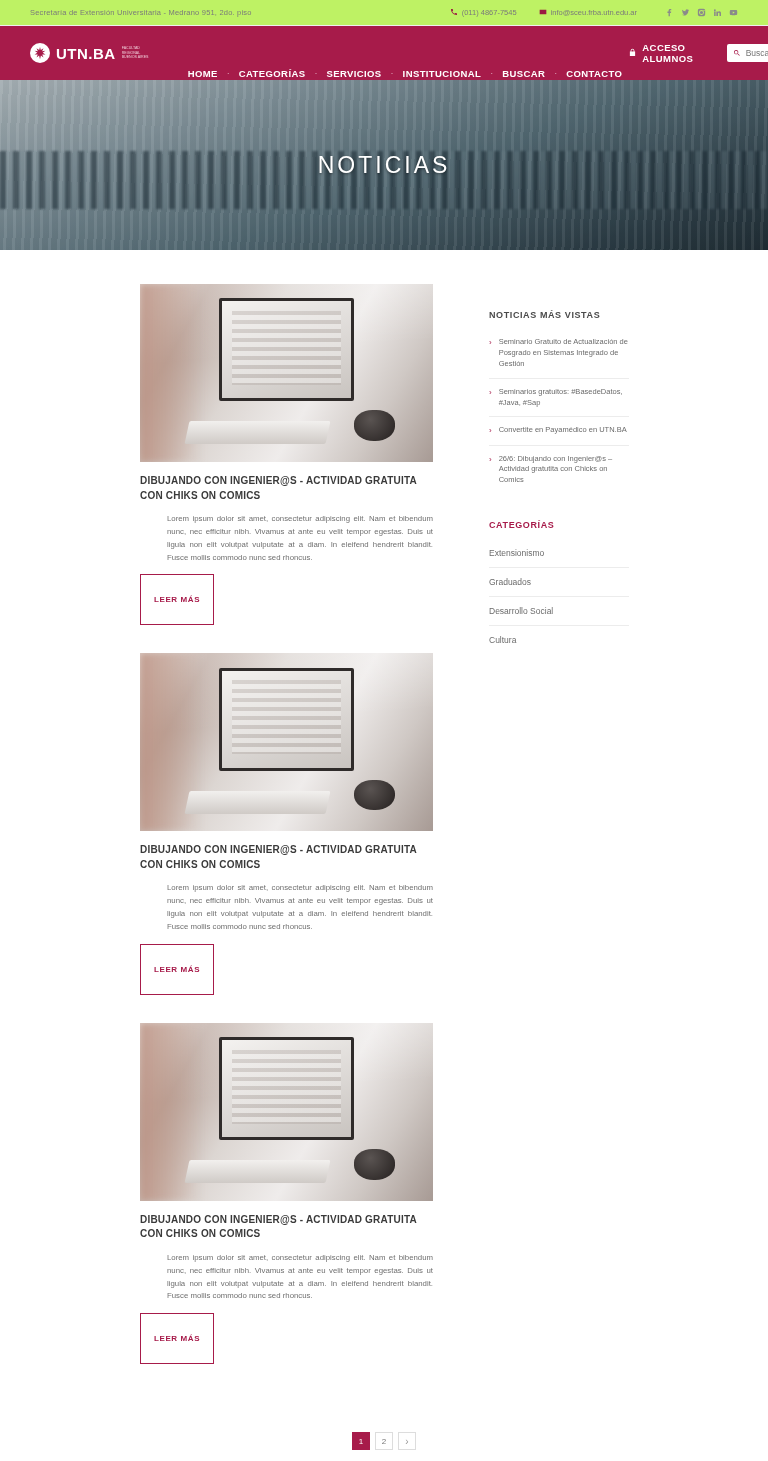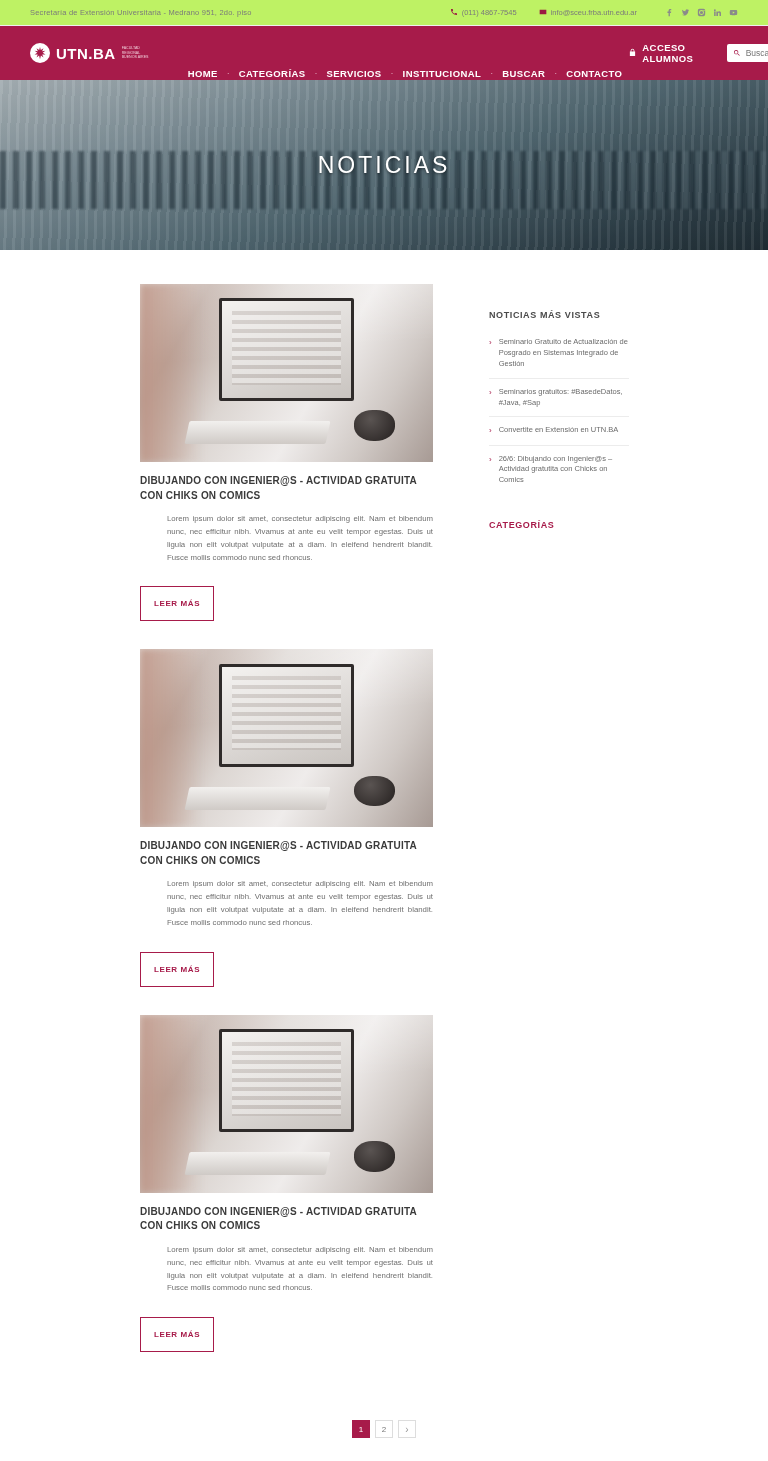--- a/index.html
+++ b/index.html
@@ -147,28 +147,28 @@
   .news-text {
     margin-top: 10px;
     font-size: 7.8px;
     line-height: 1.65;
     color: #6f6f6f;
     text-align: justify;
     margin-left: 27px;
   }
   .btn-more {
     display: inline-block;
-    margin-top: 22px;
+    margin-top: 10px;
     border: 1px solid #a71b4a;
     color: #a71b4a;
     background: #fff;
     font-size: 8px;
     font-weight: bold;
     letter-spacing: .6px;
-    padding: 12px 13px;
+    padding: 20px 13px;
     cursor: pointer;
     font-family: "Liberation Sans", sans-serif;
   }
 
   
   .side-h {
     font-size: 9px; font-weight: bold; color: #4a4a4a; letter-spacing: .6px;
     margin-bottom: 9px;
   }
   .side-h.pink { color: #a71b4a; }
@@ -371,31 +371,37 @@
           <div class="pop-item">
             <span class="chev">›</span>
             <span>Seminario Gratuito de Actualización de Posgrado en Sistemas Integrado de Gestión</span>
           </div>
           <div class="pop-item">
             <span class="chev">›</span>
             <span>Seminarios gratuitos: #BasedeDatos, #Java, #Sap</span>
           </div>
           <div class="pop-item">
             <span class="chev">›</span>
-            <span>Convertite en Extensión en UTN.BA</span>
+            <span>Convertite en Payamédico en UTN.BA</span>
           </div>
           <div class="pop-item">
             <span class="chev">›</span>
             <span>26/6: Dibujando con Ingenier@s – Actividad gratutita con Chicks on Comics</span>
           </div>
         </div>
       </div>
 
       <div class="side-block">
         <div class="side-h pink">CATEGORÍAS</div>
+        <div>
+          <div class="cat-item">Extensionismo</div>
+          <div class="cat-item">Graduados</div>
+          <div class="cat-item">Desarrollo Social</div>
+          <div class="cat-item">Cultura</div>
+        </div>
       </div>
     </div>
   </div>
 
   <div class="pagination">
     <div class="pg active">1</div>
     <div class="pg">2</div>
     <div class="pg arrow">›</div>
   </div>
 

